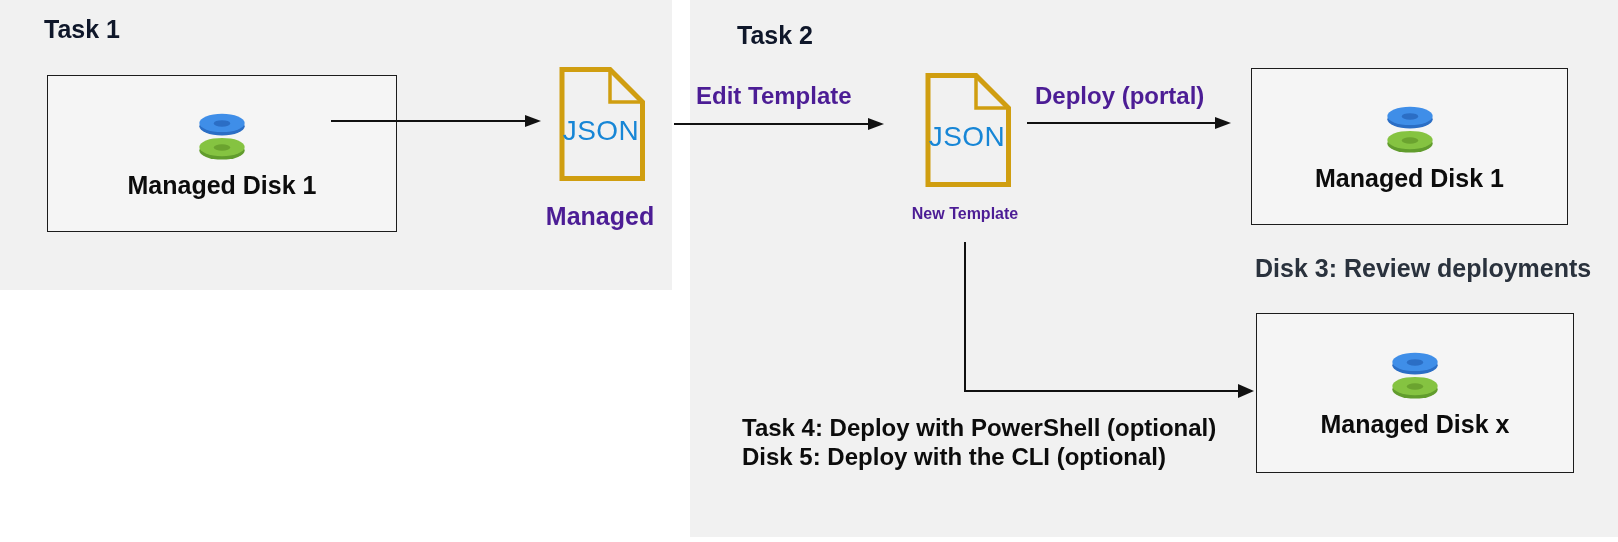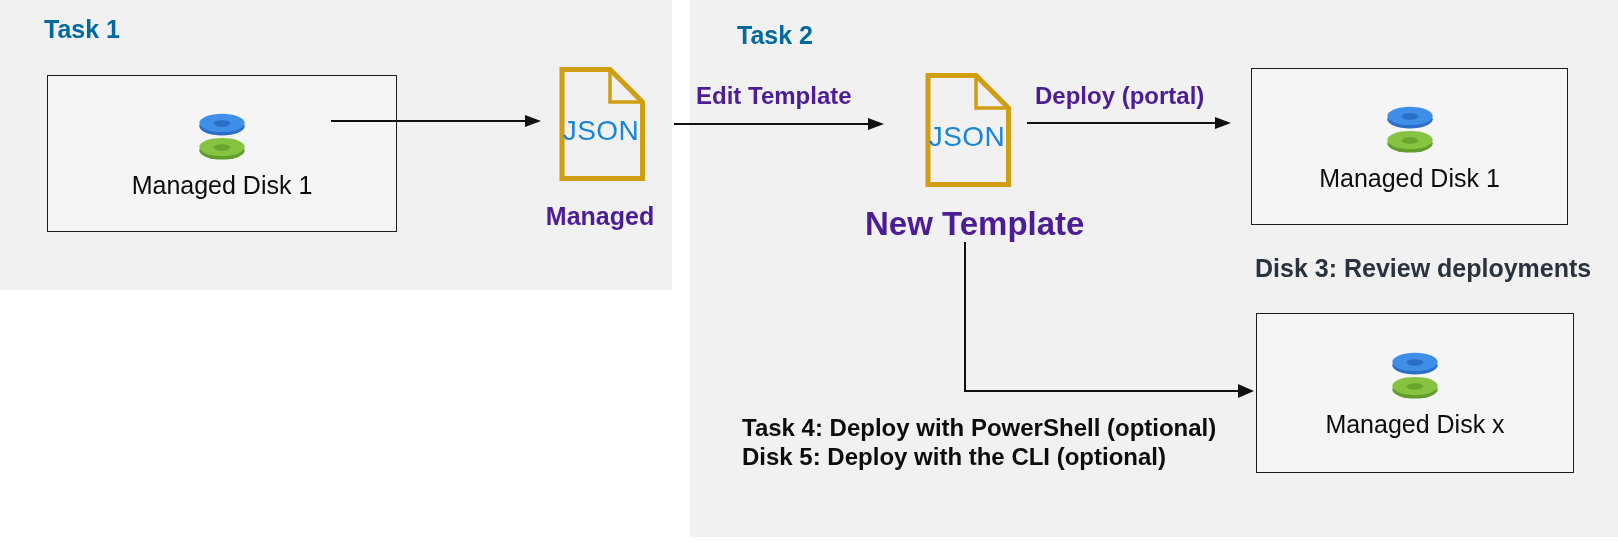--- a/index.html
+++ b/index.html
@@ -4,39 +4,39 @@
 <style>
   html,body{margin:0;padding:0;background:#ffffff;}
   #canvas{
     position:relative;width:1618px;height:542px;background:#ffffff;
     font-family:"Liberation Sans",sans-serif;overflow:hidden;
   }
   .panel{position:absolute;background:#f1f1f1;}
   #panel1{left:0;top:0;width:672px;height:290px;}
   #panel2{left:690px;top:0;width:928px;height:537px;}
 
-  .heading{position:absolute;font-size:25px;font-weight:700;color:#0369a1;white-space:nowrap;text-align:center;}
+  .heading{position:absolute;font-size:25px;font-weight:700;color:#0f172a;white-space:nowrap;text-align:center;}
   #t1-heading{left:44px;top:15px;}
   #t2-heading{left:737px;top:21px;}
 
   .disk-box{
     position:absolute;box-sizing:border-box;background:#f5f5f5;
     border:1.5px solid #1c1c1c;display:flex;flex-direction:column;
     align-items:center;justify-content:center;gap:9px;
   }
   #box1{left:47px;top:75px;width:350px;height:157px;}
   #box2{left:1251px;top:68px;width:317px;height:157px;}
   #box3{left:1256px;top:313px;width:318px;height:160px;}
-  .disk-label{font-size:25px;font-weight:400;color:#0c0c0c;white-space:nowrap;}
+  .disk-label{font-size:25px;font-weight:700;color:#0c0c0c;white-space:nowrap;}
 
   .bold-label{position:absolute;font-size:24px;font-weight:700;color:#4c1d95;white-space:nowrap;}
   #edit-template-label{left:696px;top:82px;}
   #deploy-portal-label{left:1035px;top:82px;}
   #template-label{left:540px;top:202px;width:120px;text-align:center;font-size:25px;}
-  #new-template-label{left:865px;top:205px;width:200px;text-align:center;font-size:33px;}
+  #new-template-label{left:865px;top:205px;width:200px;text-align:center;font-size:16px;}
   #task3-label{position:absolute;left:1255px;top:254px;font-size:25px;font-weight:700;color:#2a323d;white-space:nowrap;}
   #task45-block{position:absolute;left:742px;top:413px;font-size:24px;font-weight:700;color:#0c0c0c;line-height:29px;white-space:nowrap;}
 
   .json-file{position:absolute;}
   #json-icon-1{left:554px;top:65px;}
   #json-icon-2{left:920px;top:71px;}
   .json-file .doc{fill:none;stroke:#d09e10;stroke-width:5;stroke-linejoin:miter;}
   .json-file .fold{fill:none;stroke:#d09e10;stroke-width:3.5;}
   .json-file text{
     fill:#1786d6;font-size:28px;font-weight:400;text-anchor:middle;

